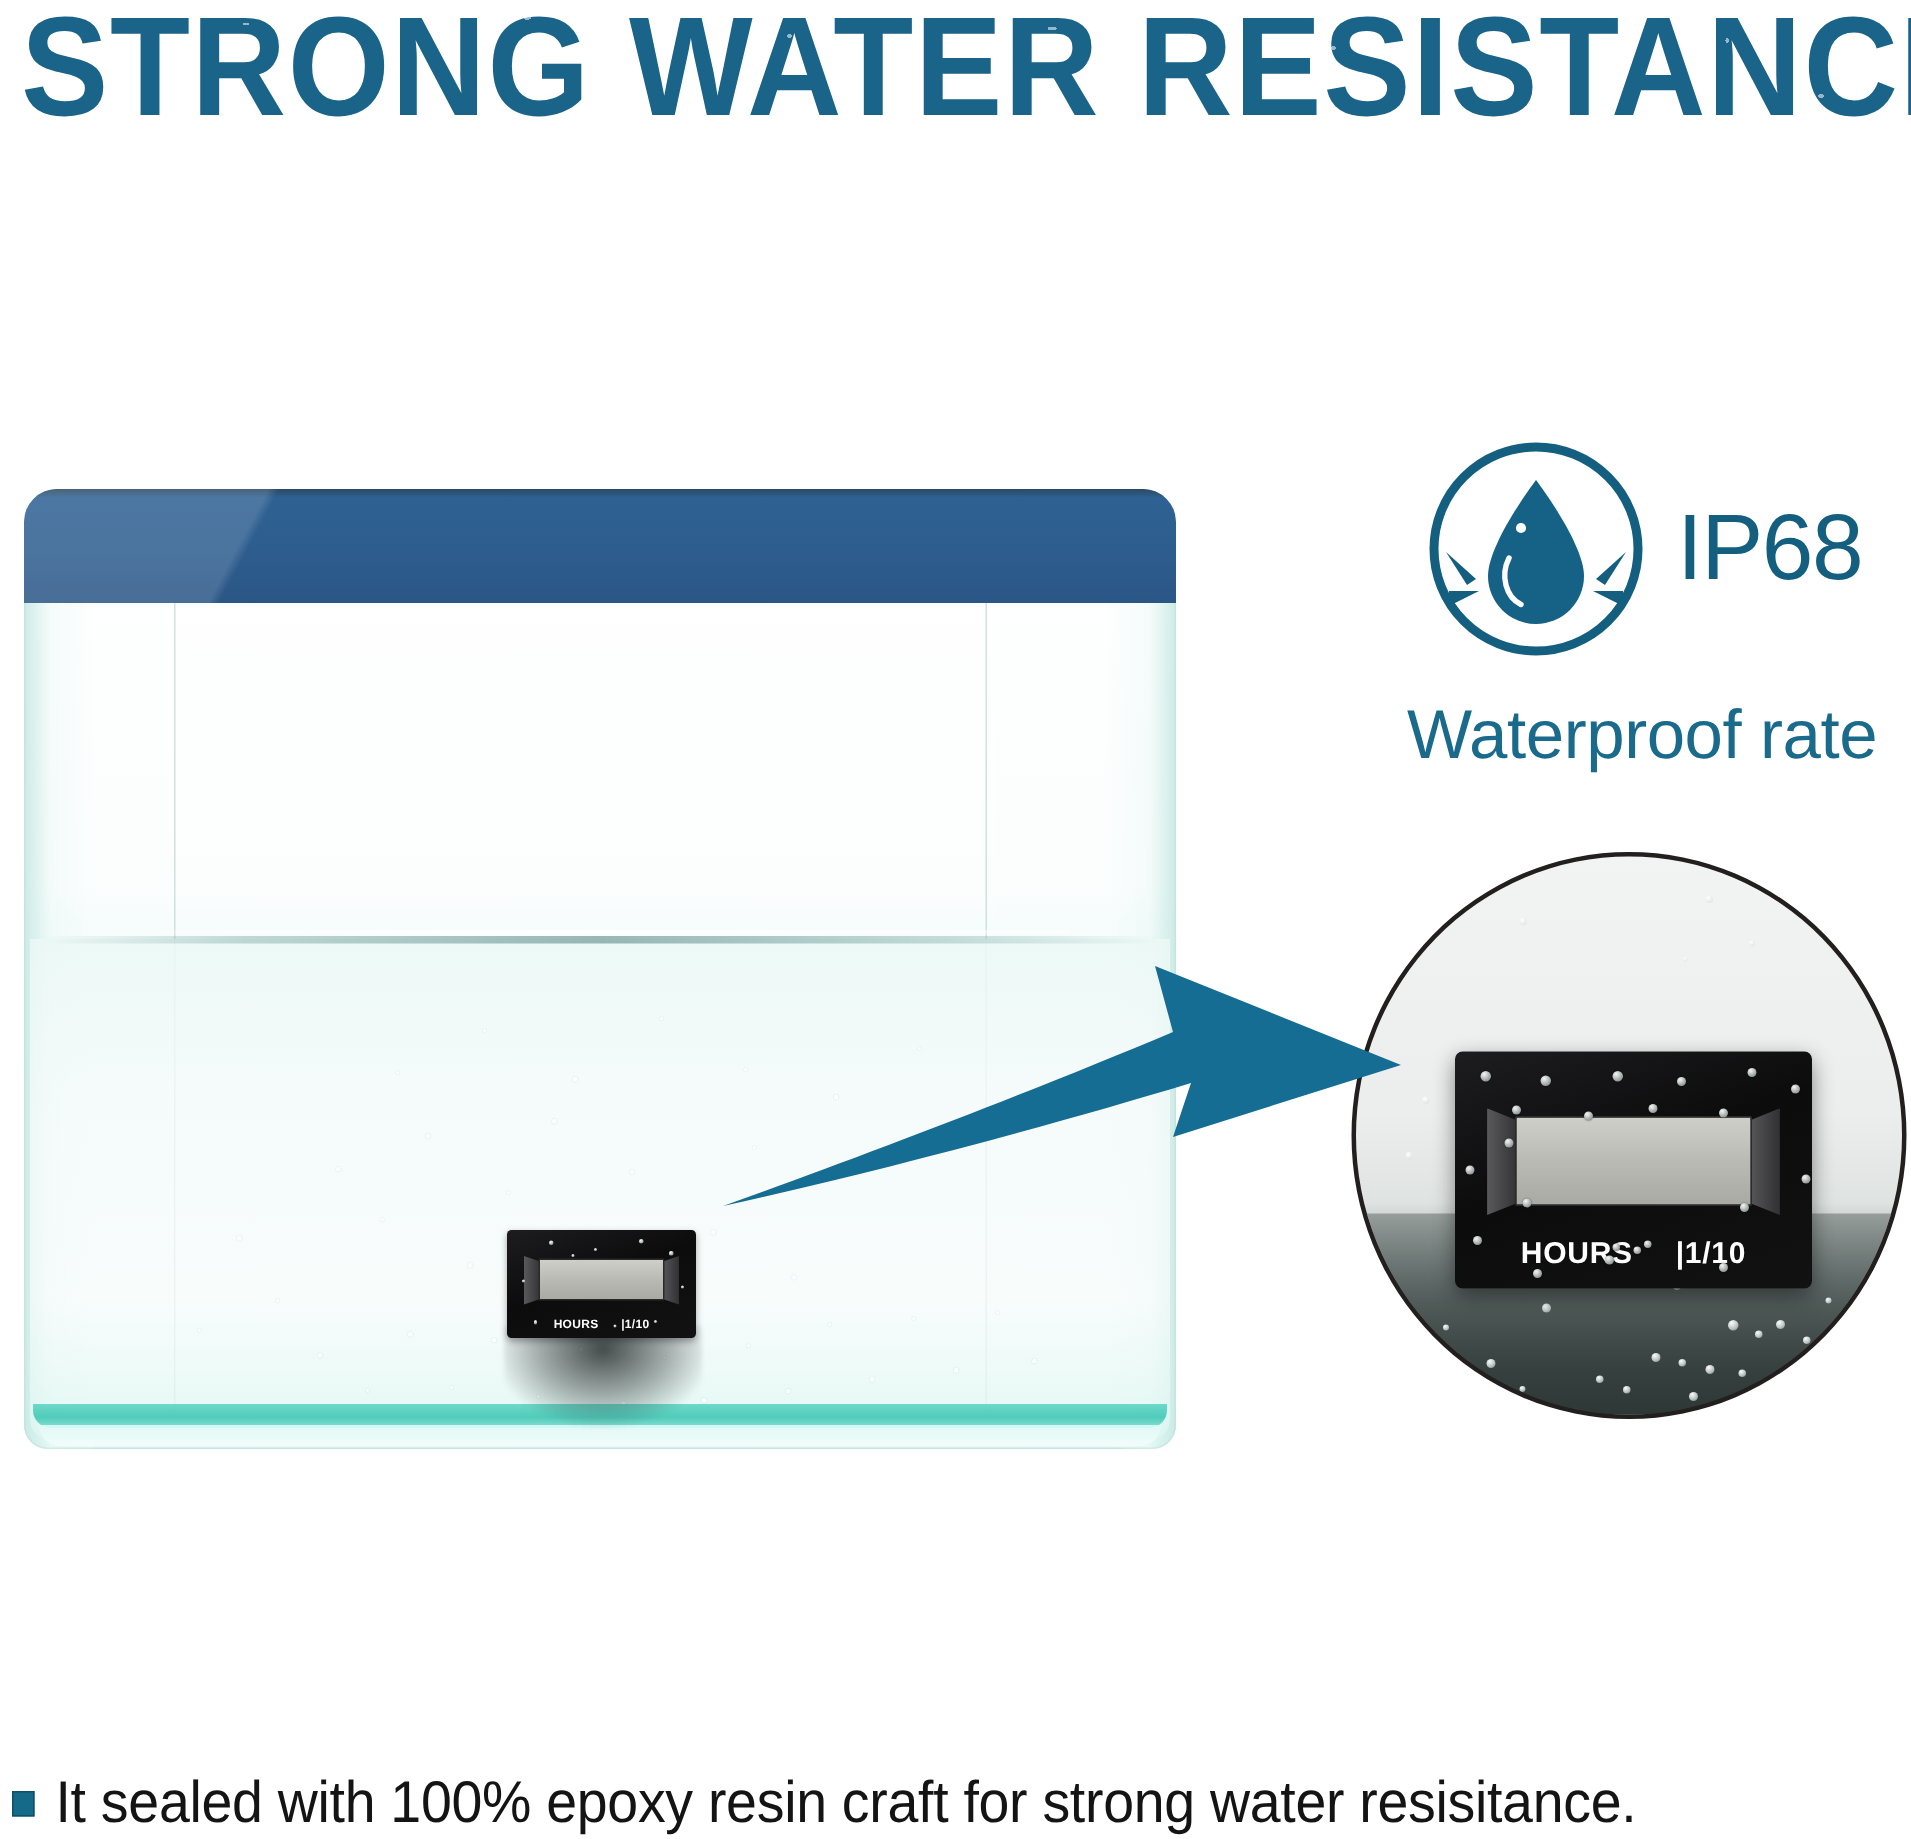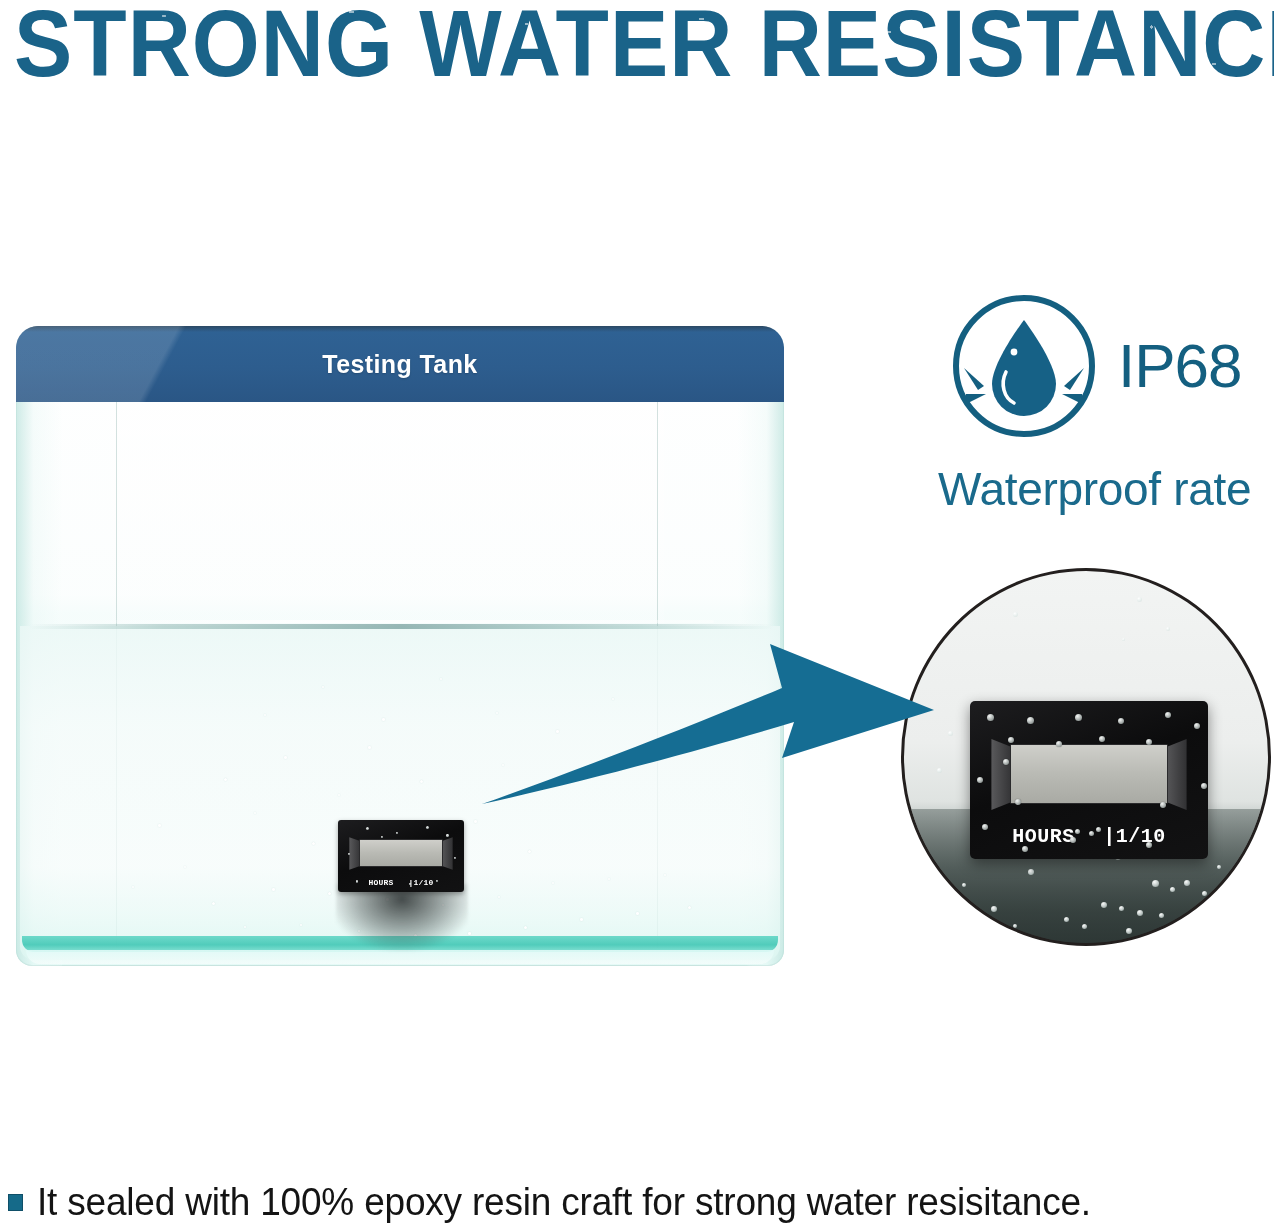--- a/index.html
+++ b/index.html
@@ -179,21 +179,20 @@
     left: 338px; top: 820px;
     width: 126px; height: 72px;
     z-index: 6;
   }
   .meter {
     position: absolute; inset: 0;
     background: linear-gradient(160deg, #1d1d1f 0%, #0c0c0d 45%, #121213 100%);
     border-radius: 3px;
     box-shadow: 0 2px 5px rgba(0,0,0,.35);
     overflow: hidden;
-    font-family: Liberation Mono, monospace;
   }
   .meter-lcd {
     position: absolute;
     left: 17%; top: 27%; width: 66%; height: 38%;
     background: linear-gradient(180deg, #cfcfca 0%, #b9bab4 50%, #a9aaa4 100%);
     border: 1px solid #2a2a2c;
     border-radius: 1px;
   }
   .meter-bezel-l, .meter-bezel-r {
     position: absolute; top: 24%; width: 9%; height: 45%;
@@ -321,21 +320,20 @@
   <div id="headline-text">STRONG WATER RESISTANCE IP68</div>
   <div id="headline-grunge"></div>
 </div>
 
 <div id="tank-wrap">
   <div id="tank-glass">
 
     <div id="tank-backpanel"></div>
 
     <div id="tank-band"></div>
-    <div id="tank-title">Testing Tank</div>
 
     <div class="tank-wall left"></div>
     <div class="tank-wall right"></div>
     <div class="tank-seam" style="left:100px"></div>
     <div class="tank-seam" style="right:126px"></div>
 
     <div id="tank-water"></div>
     <div id="water-line"></div>
     <div id="water-line-hi"></div>
 

